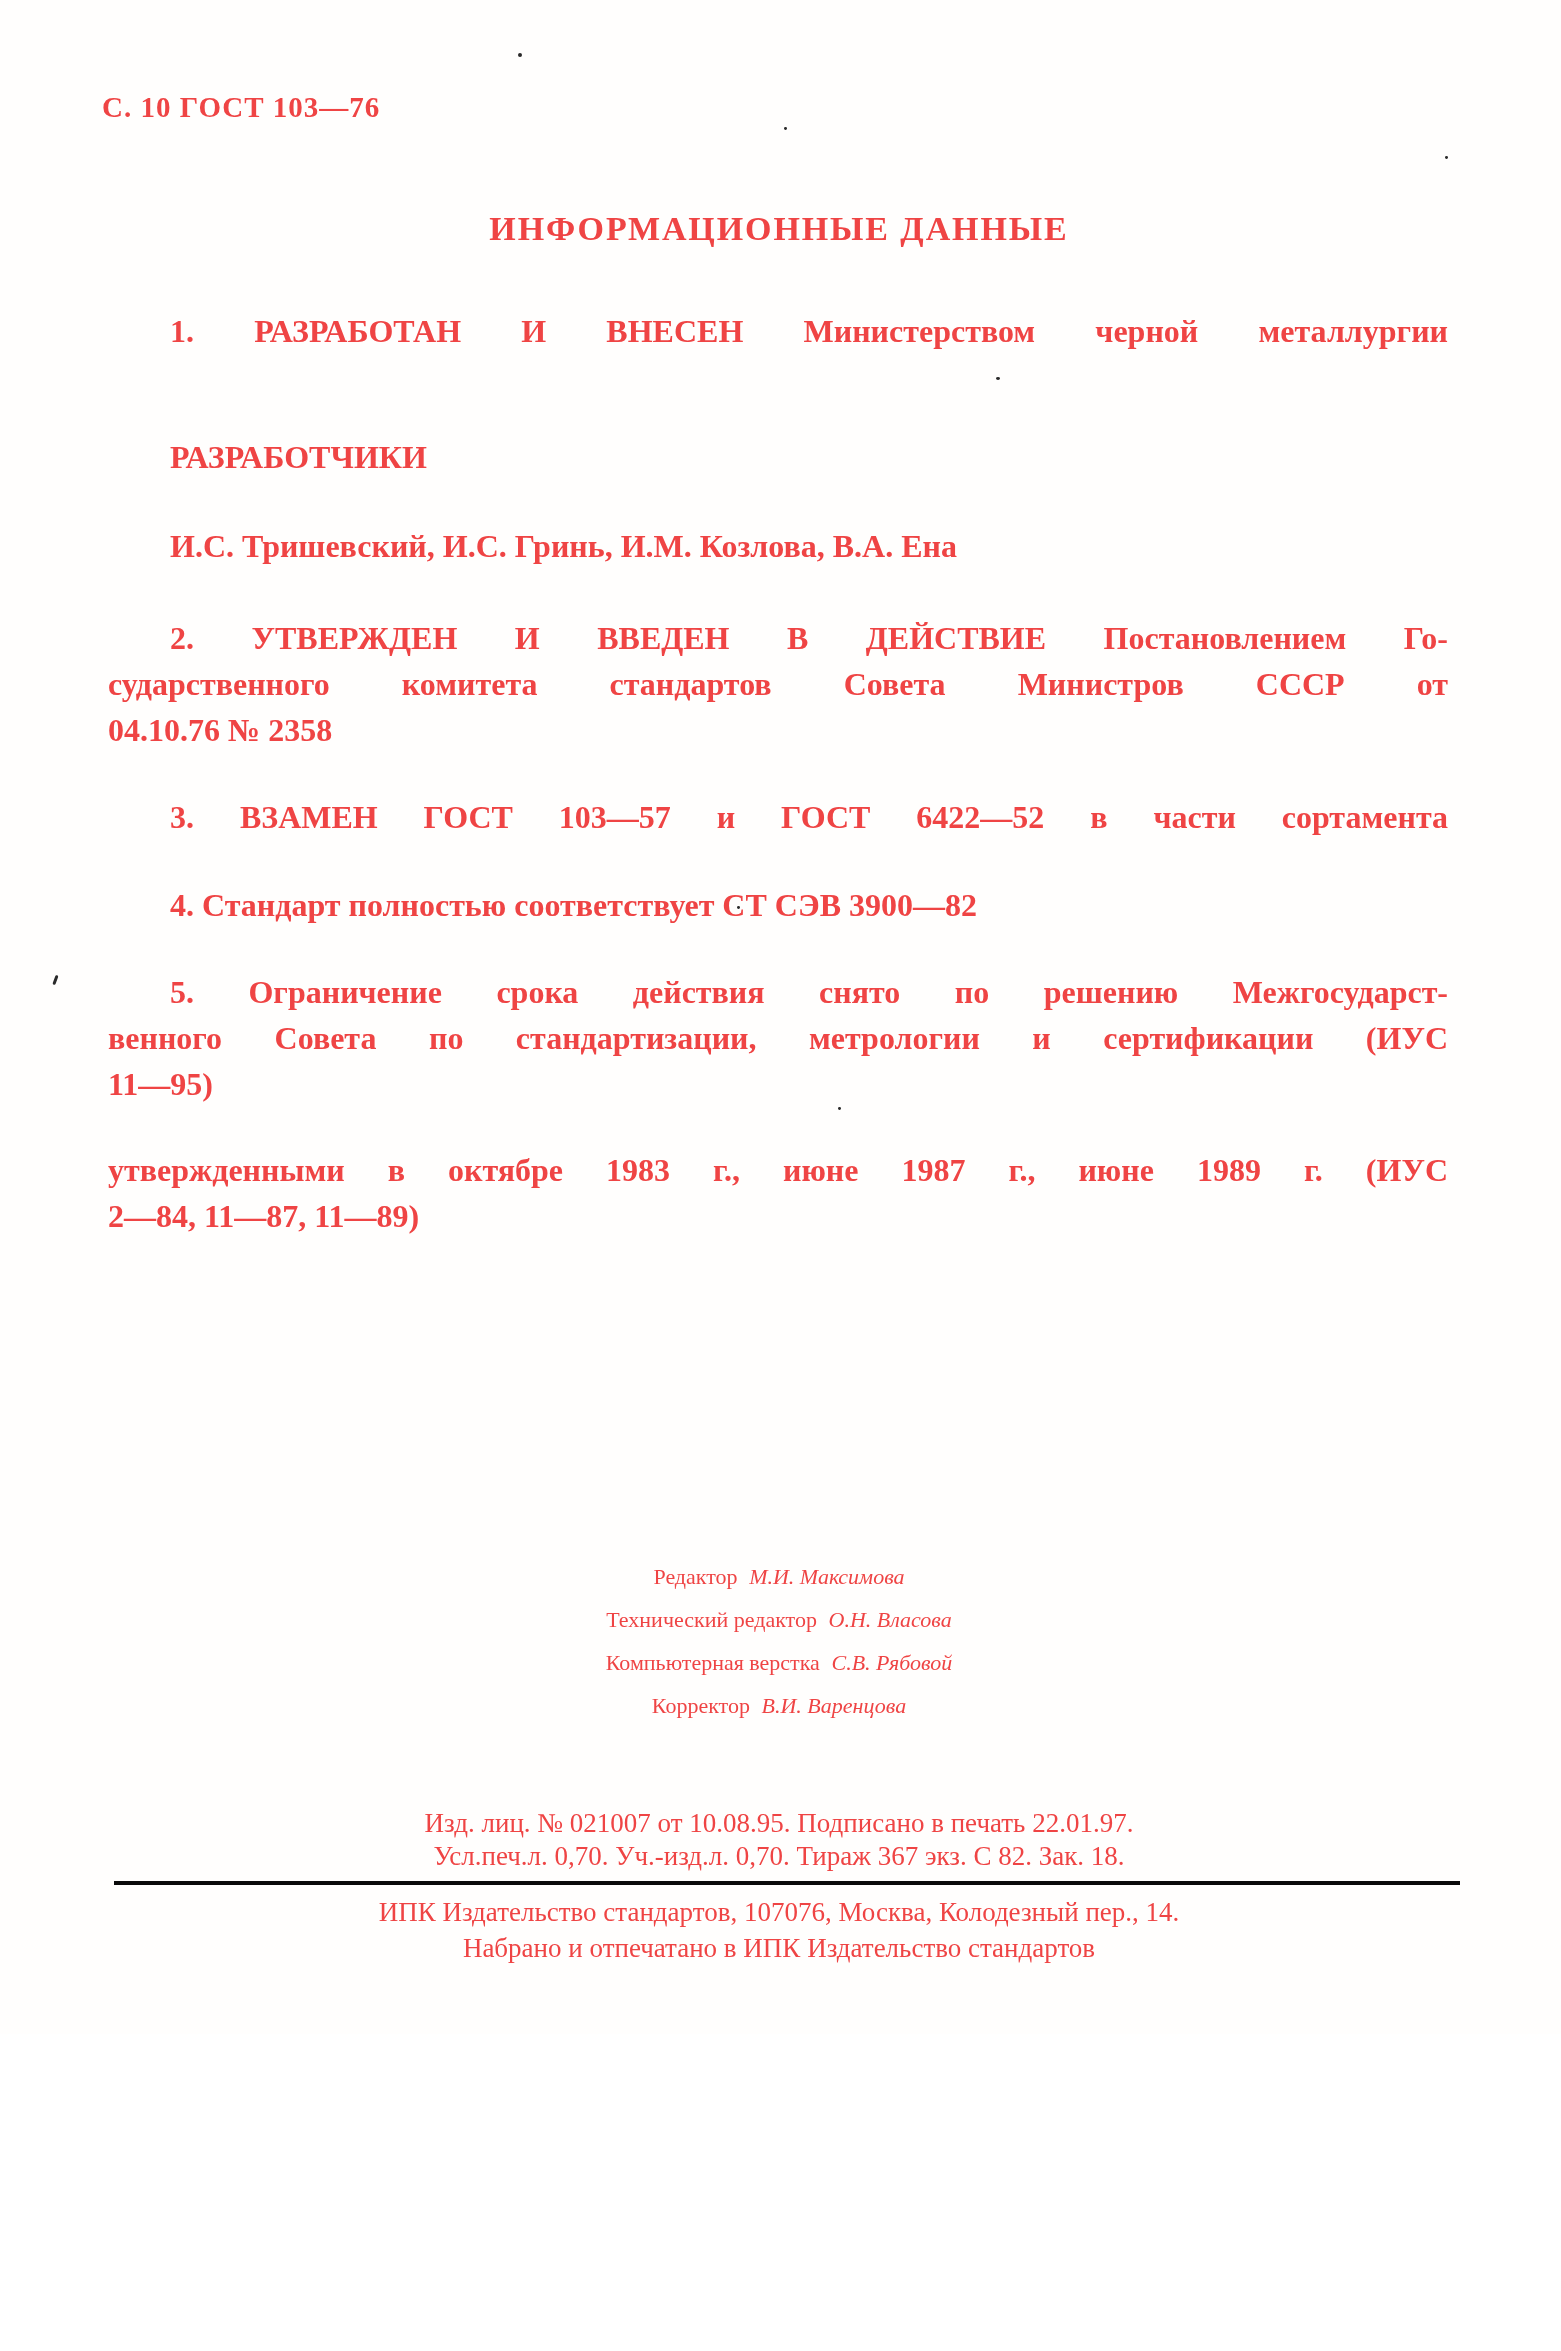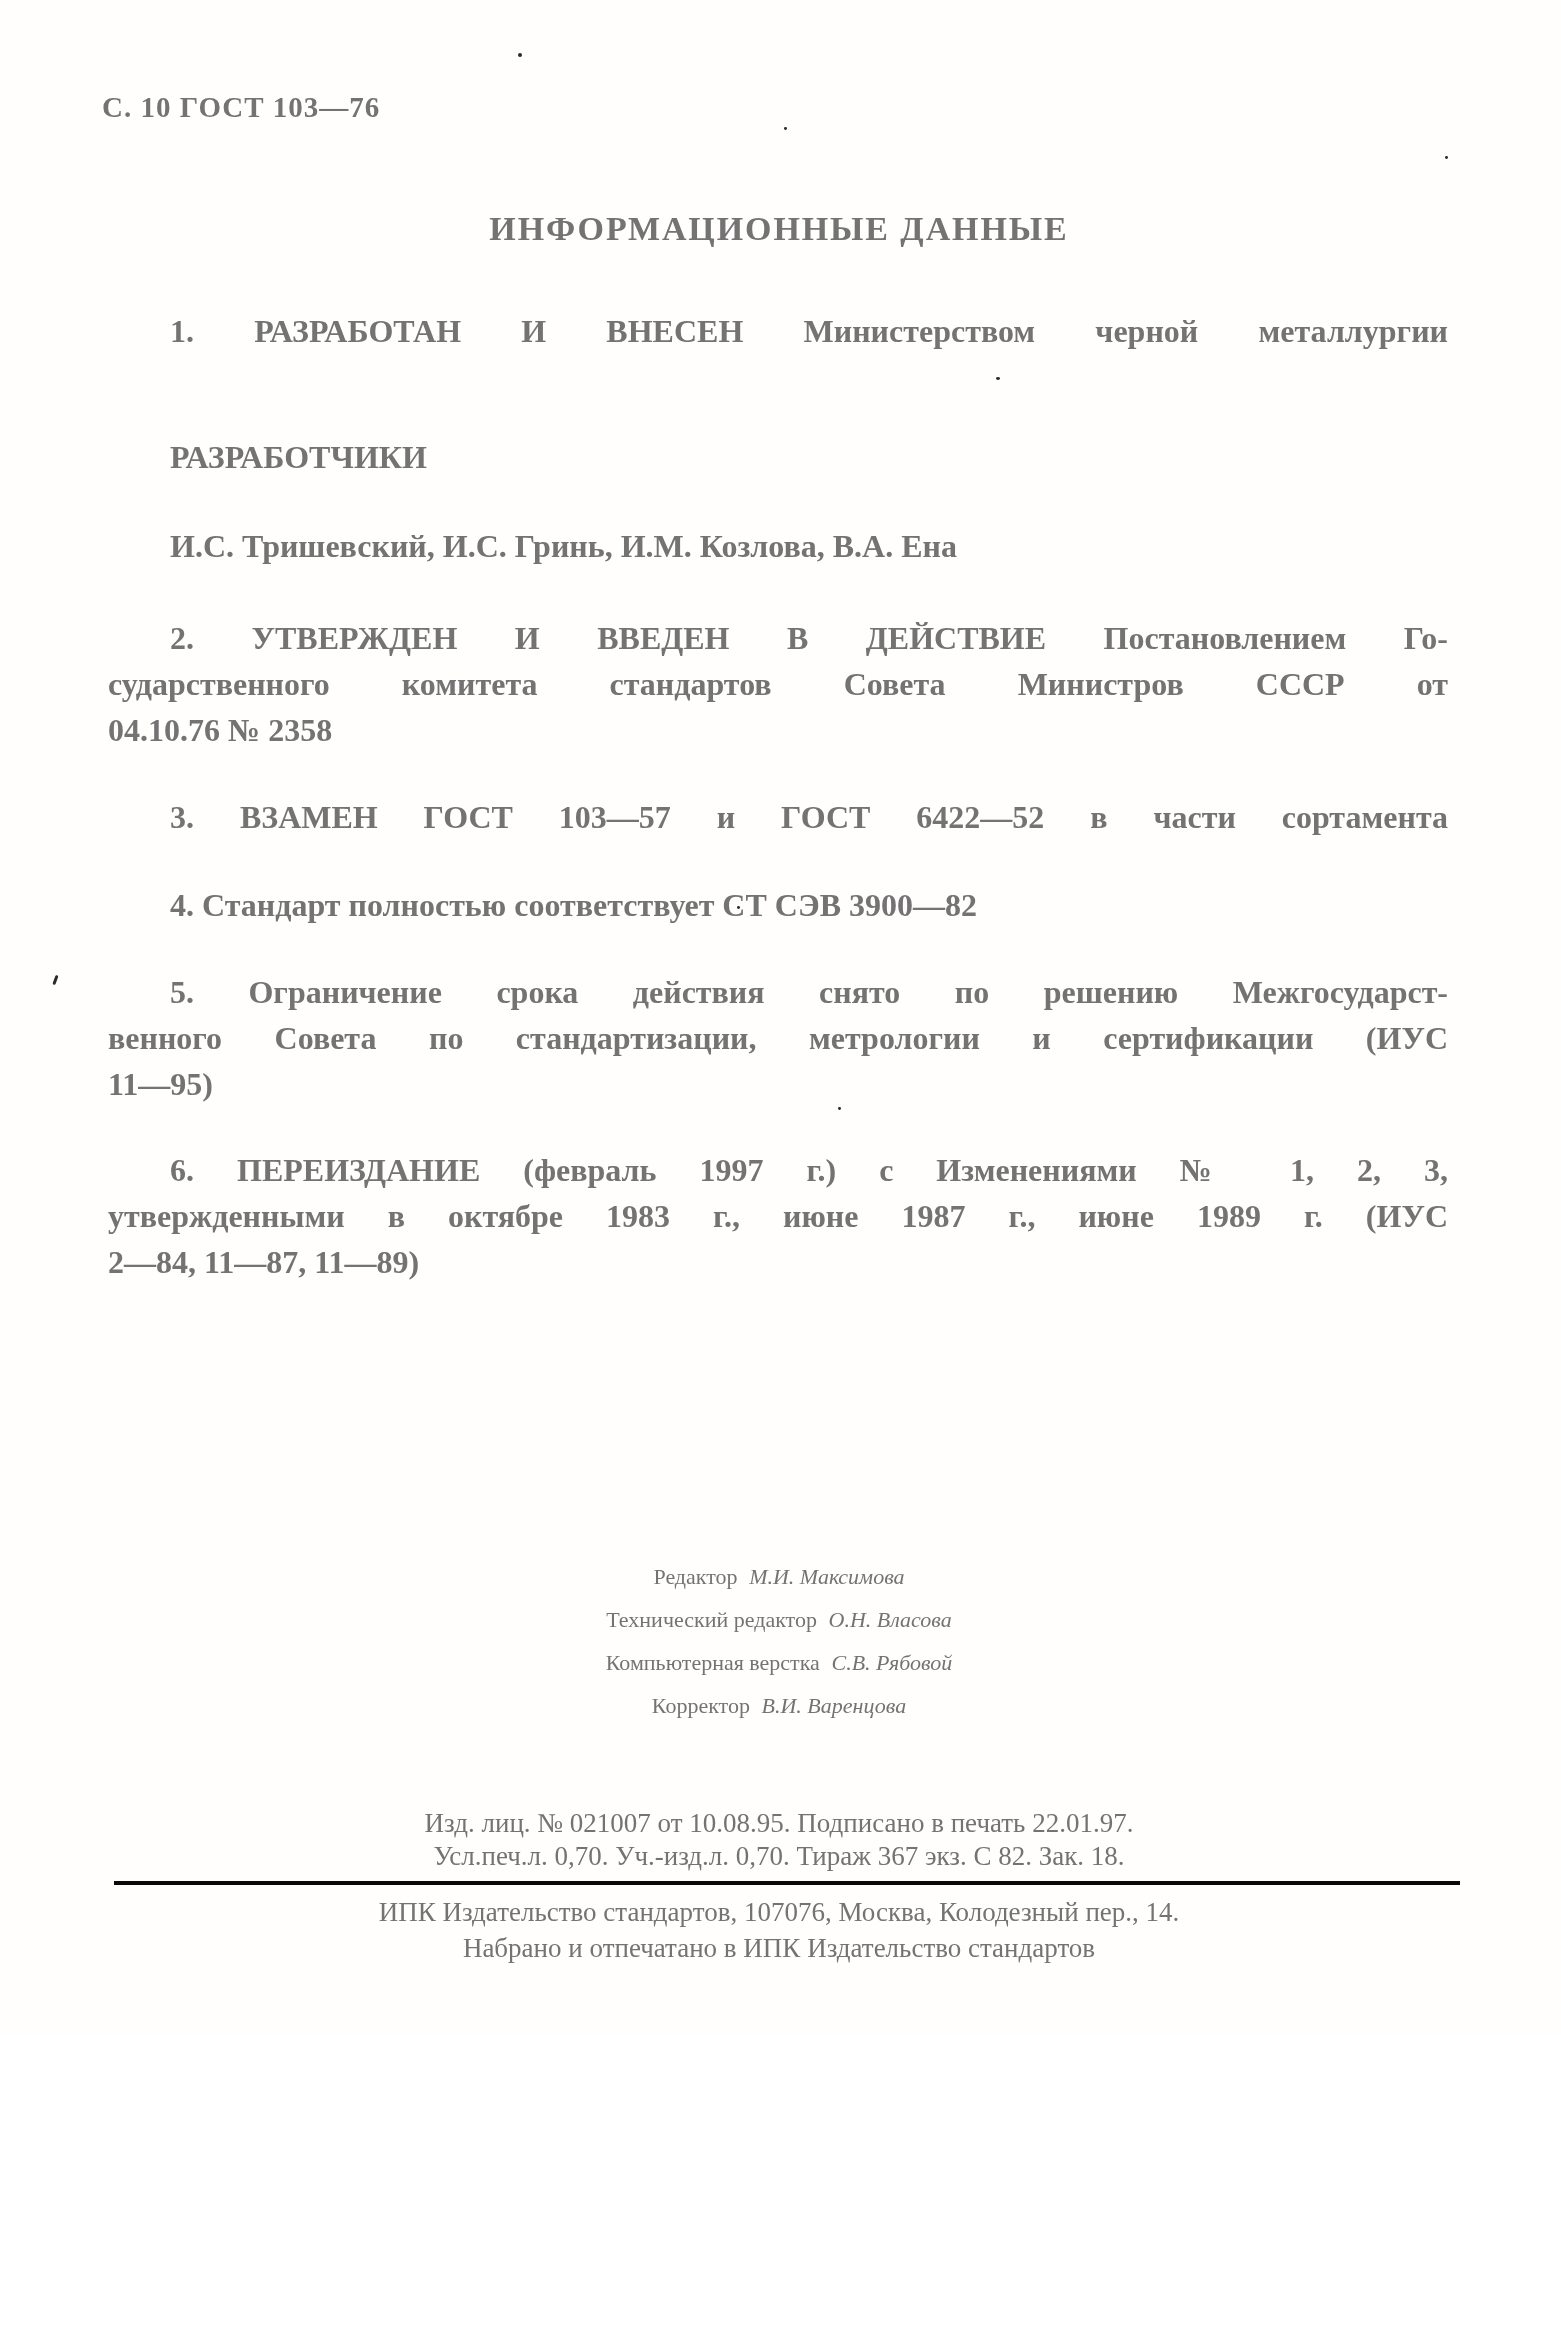--- a/index.html
+++ b/index.html
@@ -6,21 +6,21 @@
     margin: 0;
     padding: 0;
     background: #ffffff;
   }
   .page {
     position: relative;
     width: 1561px;
     height: 2034px;
     background: #fffefd;
     font-family: "Liberation Serif", "DejaVu Serif", serif;
-    color: #737373;
+    color: #ef4444;
     overflow: hidden;
     text-decoration: underline;
   }
   
   .running-header {
     position: absolute;
     left: 102px;
     top: 91px;
     font-size: 29px;
     font-weight: bold;
@@ -144,21 +144,20 @@
     <span class="ln ind">4. Стандарт полностью соответствует СТ СЭВ 3900—82</span>
   </div>
 
   <div class="para" style="top:969px">
     <span class="ln j ind">5. Ограничение срока действия снято по решению Межгосударст-</span>
     <span class="ln j">венного Совета по стандартизации, метрологии и сертификации (ИУС</span>
     <span class="ln">11—95)</span>
   </div>
 
   <div class="para" style="top:1147px">
-    <span class="ln j ind">6. ПЕРЕИЗДАНИЕ (февраль 1997 г.) с Изменениями № 1, 2, 3,</span>
     <span class="ln j">утвержденными в октябре 1983 г., июне 1987 г., июне 1989 г. (ИУС</span>
     <span class="ln">2—84, 11—87, 11—89)</span>
   </div>
 
   <div class="colophon">
     <div class="col-row">
       <span class="role">Редактор</span><span class="cname">М.И. Максимова</span>
     </div>
     <div class="col-row">
       <span class="role">Технический редактор</span><span class="cname">О.Н. Власова</span>

